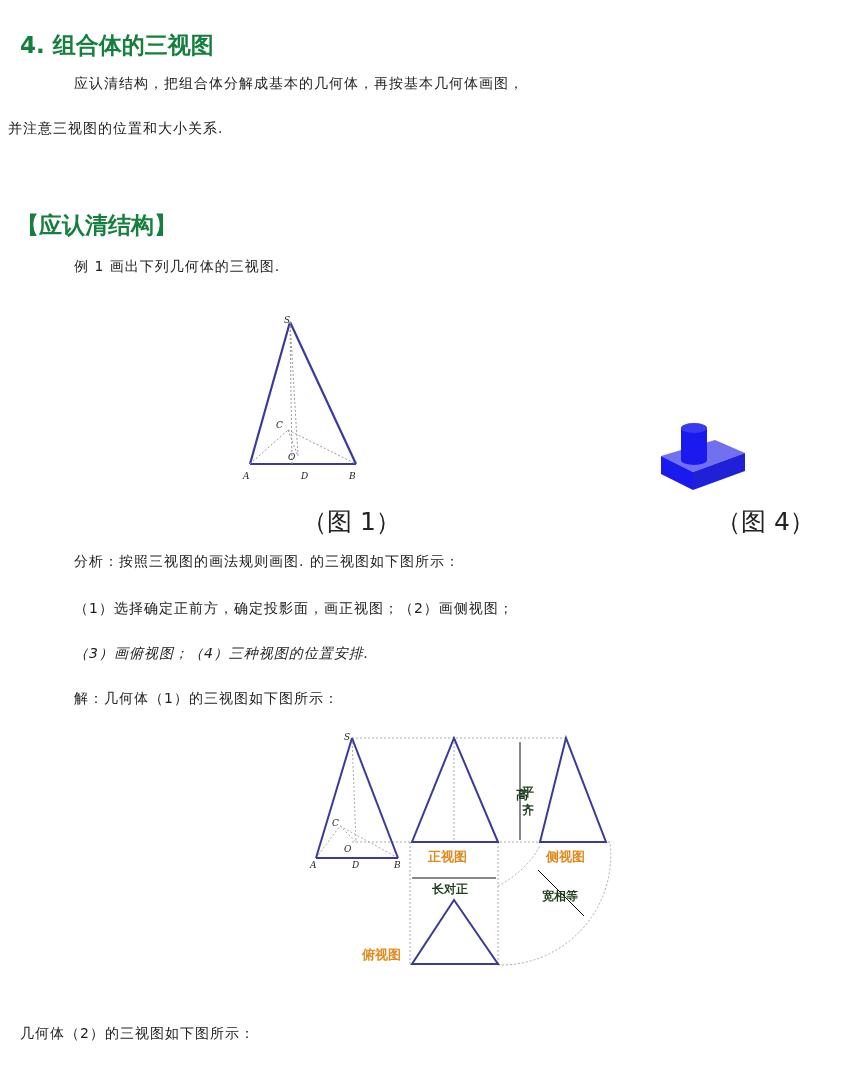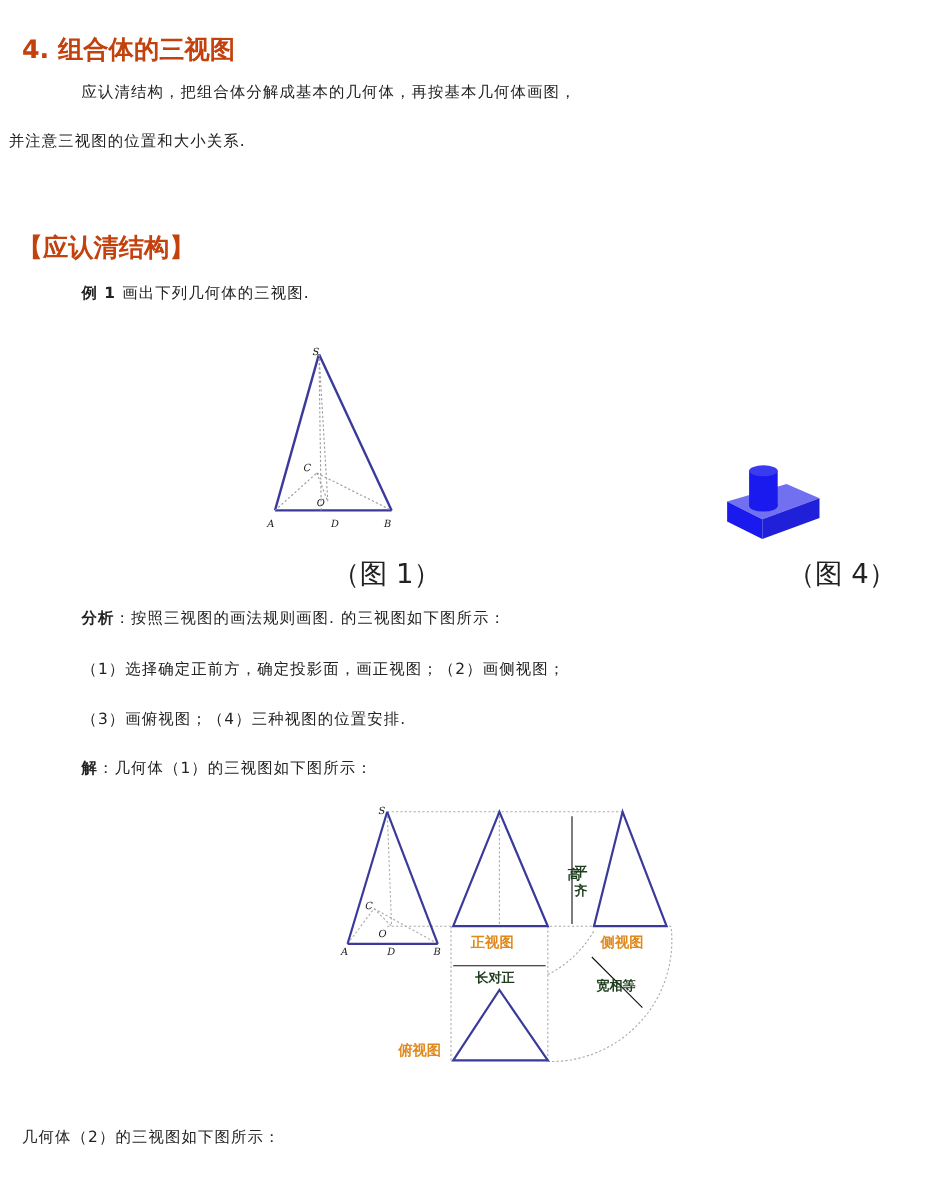--- a/index.html
+++ b/index.html
@@ -1,20 +1,20 @@
 <!DOCTYPE html>
 <html><head>
 <meta charset="utf-8">
 <style>
   html,body{margin:0;padding:0;background:#fff;}
   body{width:864px;height:1080px;position:relative;overflow:hidden;font-family:"DejaVu Sans","Liberation Sans",sans-serif;color:#222;}
   .abs{position:absolute;white-space:nowrap;}
-  .h-red{color:#c2410c;font-weight:bold;font-size:23px;}
+  .h-red{color:#15803d;font-weight:bold;font-size:23px;}
   .para{font-size:14px;letter-spacing:1px;}
-  .bold{font-weight:bold;margin-top:35px;}
+  .bold{font-weight:normal;margin-top:35px;}
   .cap{font-size:25px;}
   svg{position:absolute;overflow:visible;}
   .lbl{font-family:"DejaVu Serif","Liberation Serif",serif;font-style:italic;font-size:9px;fill:#222;}
   .olbl{font-size:13px;font-weight:bold;fill:#e08a1c;}
   .glbl{font-size:12px;font-weight:bold;fill:#1f3d1f;}
 </style>
 </head>
 <body>
 
 <div class="abs h-red" style="left:20px;top:30px;">4. 组合体的三视图</div>
@@ -56,21 +56,21 @@
   <rect x="26" y="18" width="26" height="32" fill="#1a1aee"></rect>
   <ellipse cx="39" cy="50" rx="13" ry="5" fill="#1a1aee"></ellipse>
   <ellipse cx="39" cy="18" rx="13" ry="5" fill="#3a3af0"></ellipse>
 </svg>
 <div class="abs cap" style="left:716px;top:505px;">（图 4）</div>
 
 <div class="abs para" style="left:74px;top:553px;">
   <span class="bold">分析</span><span>：按照三视图的画法规则画图. 的三视图如下图所示：</span>
 </div>
 <div class="abs para" style="left:74px;top:600px;">（1）选择确定正前方，确定投影面，画正视图；（2）画侧视图；</div>
-<div class="abs para" style="left:74px;top:645px;">（3）画俯视图；（4）三种视图的位置安排.</div>
+<div class="abs para" style="left:74px;top:645px;font-style:italic;">（3）画俯视图；（4）三种视图的位置安排.</div>
 <div class="abs para" style="left:74px;top:690px;">
   <span class="bold">解</span><span>：几何体（1）的三视图如下图所示：</span>
 </div>
 
 <svg style="left:300px;top:730px;" width="320" height="240">
   <g stroke="#aaa" stroke-width="1" stroke-dasharray="2,2" fill="none">
     <line x1="52" y1="8" x2="268" y2="8"></line>
     <line x1="52" y1="112" x2="310" y2="112"></line>
     <line x1="110" y1="112" x2="110" y2="235"></line>
     <line x1="198" y1="112" x2="198" y2="235"></line>

